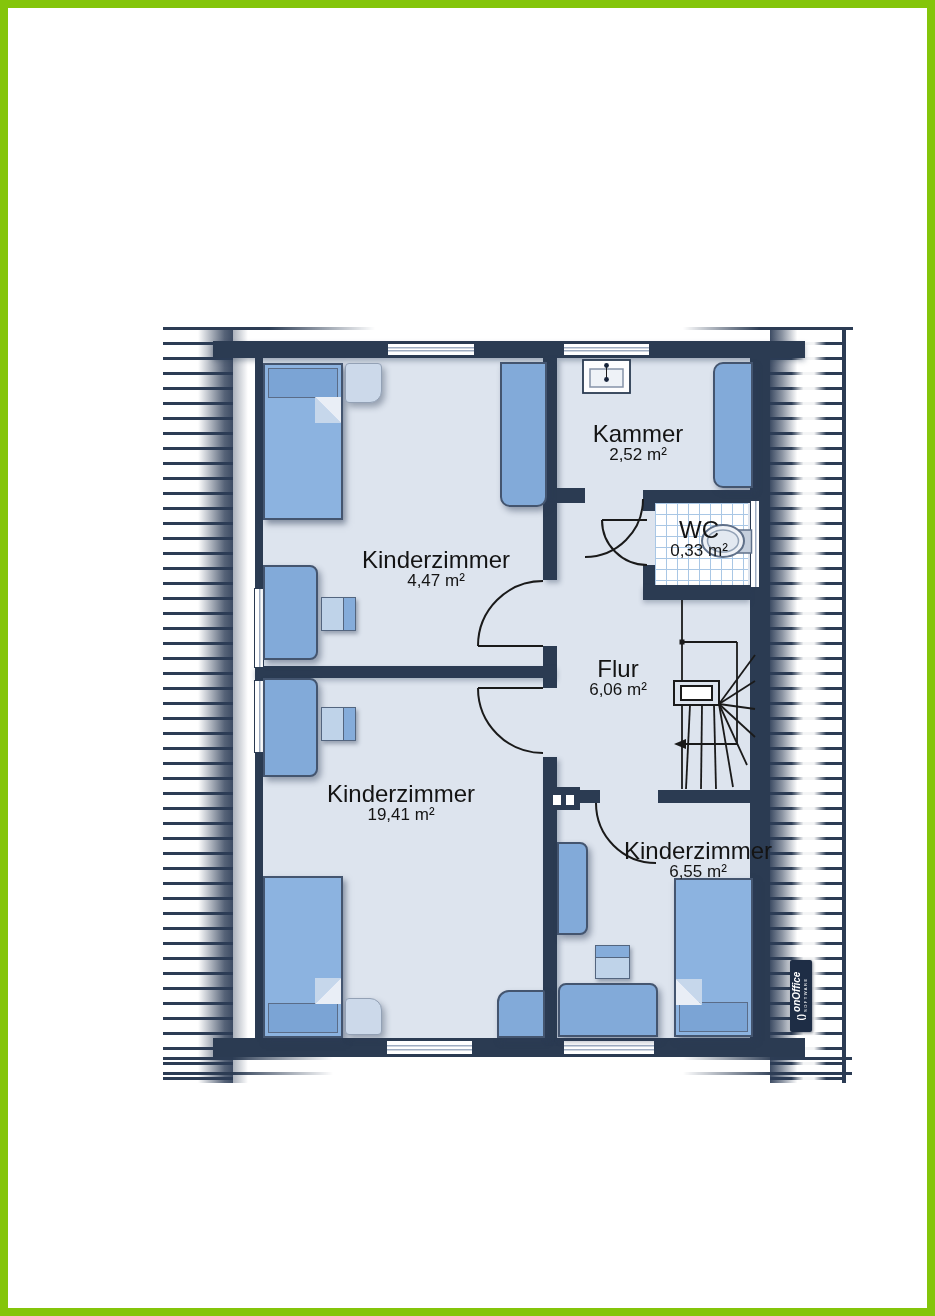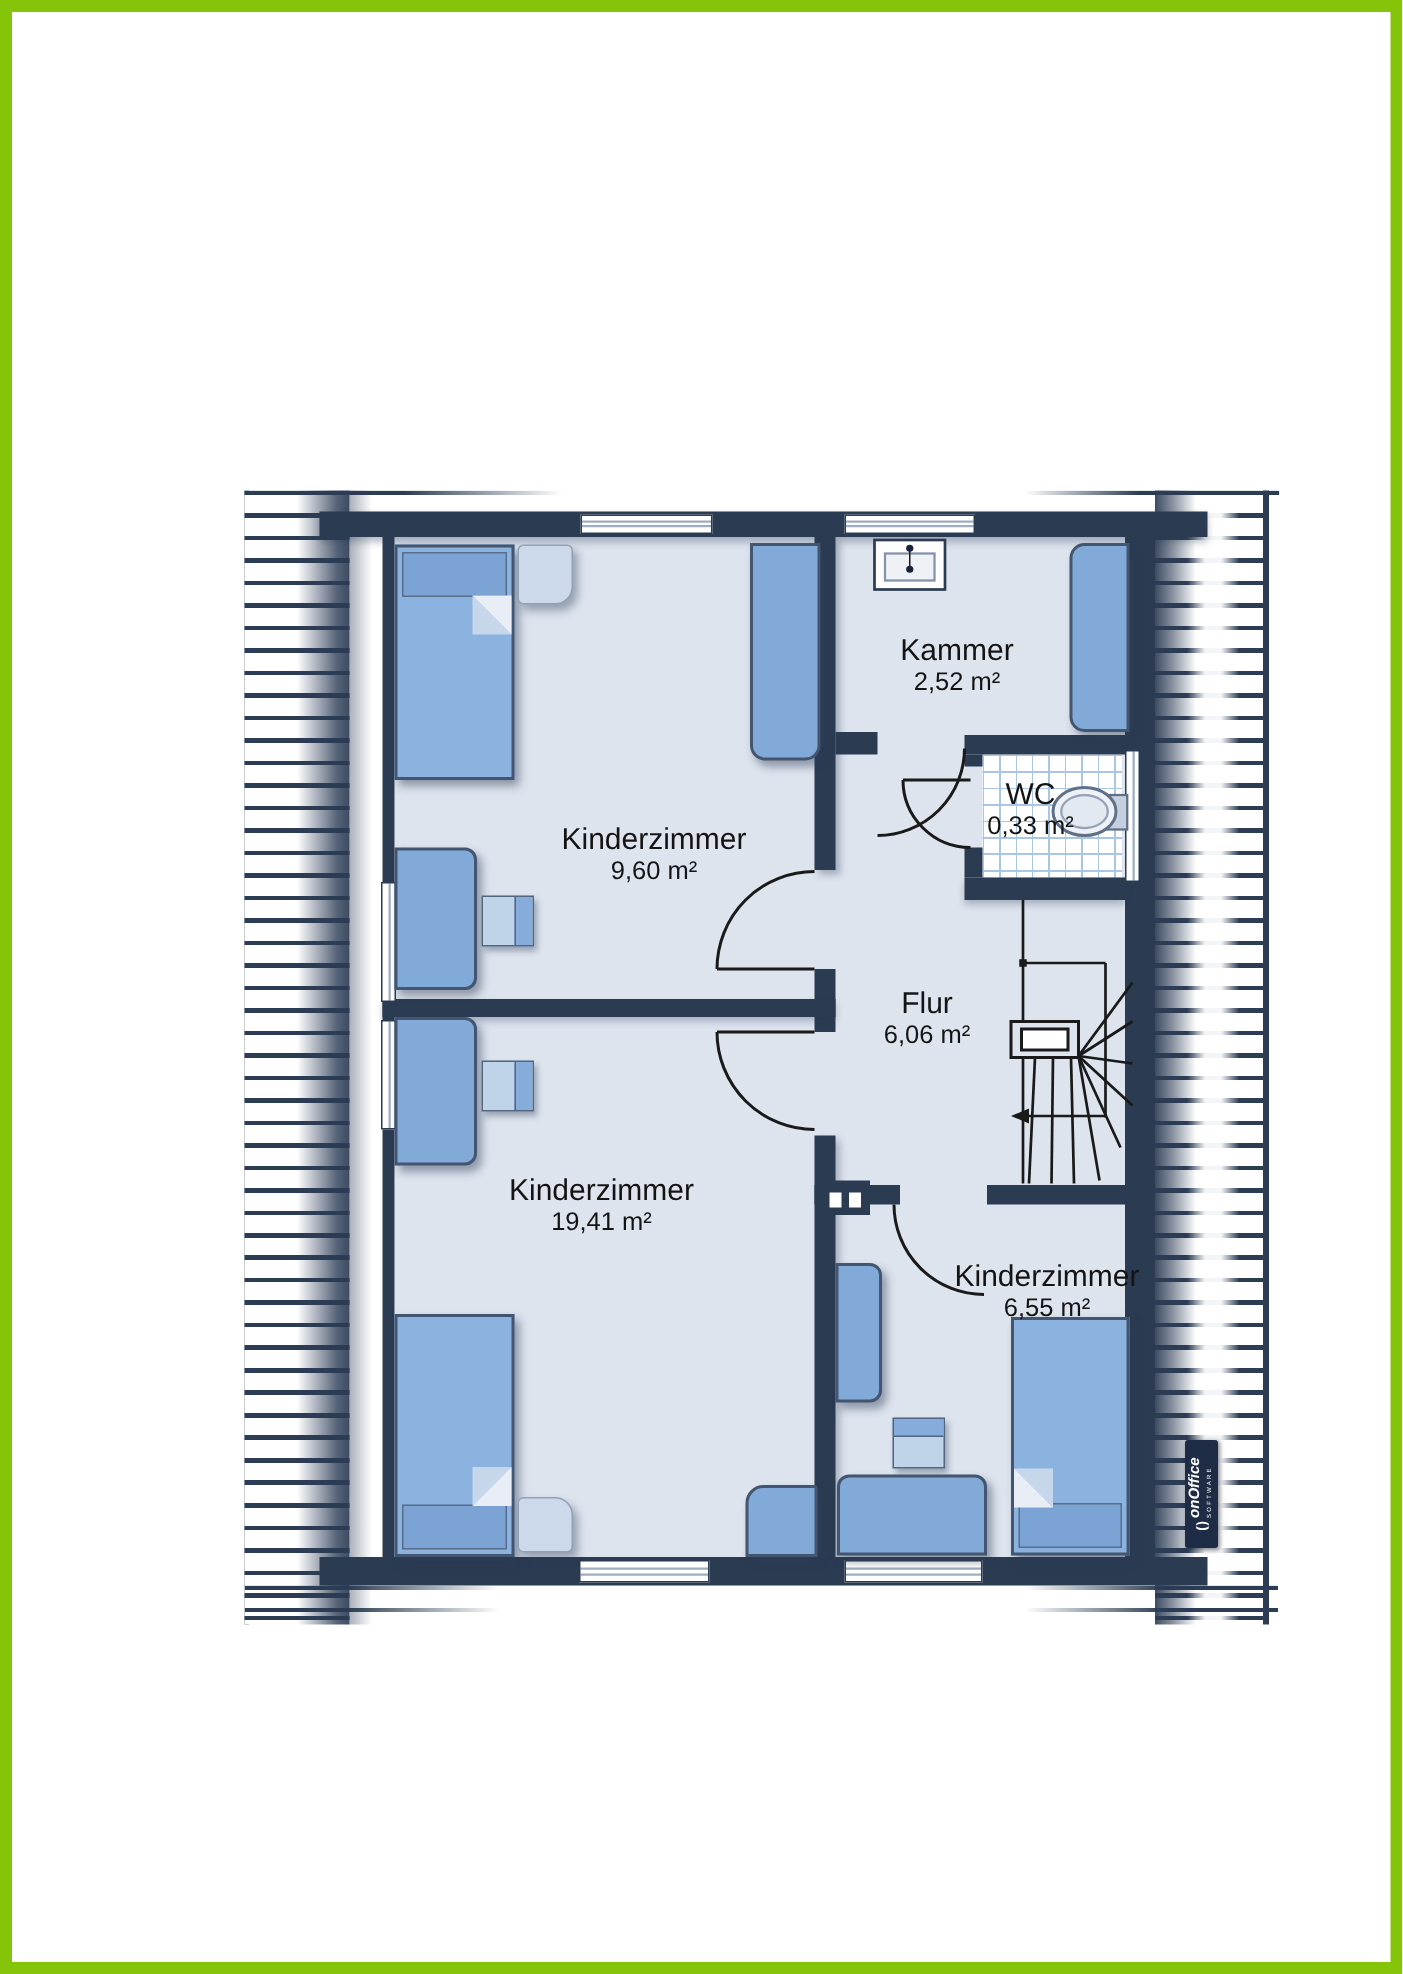--- a/index.html
+++ b/index.html
@@ -108,25 +108,25 @@
   #bedC .pillow{bottom:3px;}
   #bedC .fold{left:0px;bottom:30px;}
   #bedC .f1{border-bottom:26px solid #e9eef6;border-right:26px solid transparent;}
   #bedC .f2{border-top:26px solid #c6d7eb;border-left:26px solid transparent;}
 
   
   #overlay{position:absolute;left:0;top:0;width:690px;height:760px;z-index:5;pointer-events:none;}
 
   
   .room-label{position:absolute;transform:translateX(-50%);text-align:center;color:#141414;z-index:6;white-space:nowrap;}
-  .room-label .nm{font-size:20px;line-height:22px;}
+  .room-label .nm{font-size:24px;line-height:22px;}
   .room-label .ar{font-size:17px;line-height:20px;}
   #label-k1{left:273px;top:224px;}
   #label-kammer{left:475px;top:98px;}
-  #label-wc{left:524px;top:194px;}
+  #label-wc{left:536px;top:194px;}
   #label-flur{left:455px;top:333px;}
   #label-k2{left:238px;top:458px;}
   #label-k3{left:535px;top:515px;}
 
   
   #logo{position:absolute;left:627px;top:635px;width:22px;height:72px;background:#1e2d45;z-index:7;
     border-radius:2px;box-shadow:1px 1px 3px rgba(20,30,50,.5);}
   #logo-inner{position:absolute;left:50%;top:50%;width:72px;height:22px;
     transform:translate(-50%,-50%) rotate(-90deg);display:flex;align-items:center;justify-content:center;gap:3px;color:#fff;}
   #logo-glyph{font-size:9px;font-weight:bold;letter-spacing:-1px;}
@@ -264,21 +264,21 @@
         <rect x="420" y="35" width="47" height="33" fill="#fdfdfe" stroke="#2b3b52" stroke-width="1.8"></rect>
         <rect x="427" y="44" width="33" height="18" fill="#eef2f7" stroke="#8592a8" stroke-width="1.5"></rect>
         <line x1="443.5" y1="39" x2="443.5" y2="55" stroke="#1a1a1a" stroke-width="1"></line>
         <circle cx="443.5" cy="40.5" r="2.4" fill="#16233a"></circle>
         <circle cx="443.5" cy="54.5" r="2.4" fill="#16233a"></circle>
       </g>
     </svg>
 
     <div class="room-label" id="label-k1">
       <div class="nm">Kinderzimmer</div>
-      <div class="ar">9,60 m²</div>
+      <div class="ar">4,47 m²</div>
     </div>
     <div class="room-label" id="label-kammer">
       <div class="nm">Kammer</div>
       <div class="ar">2,52 m²</div>
     </div>
     <div class="room-label" id="label-wc">
       <div class="nm">WC</div>
       <div class="ar">0,33 m²</div>
     </div>
     <div class="room-label" id="label-flur">

